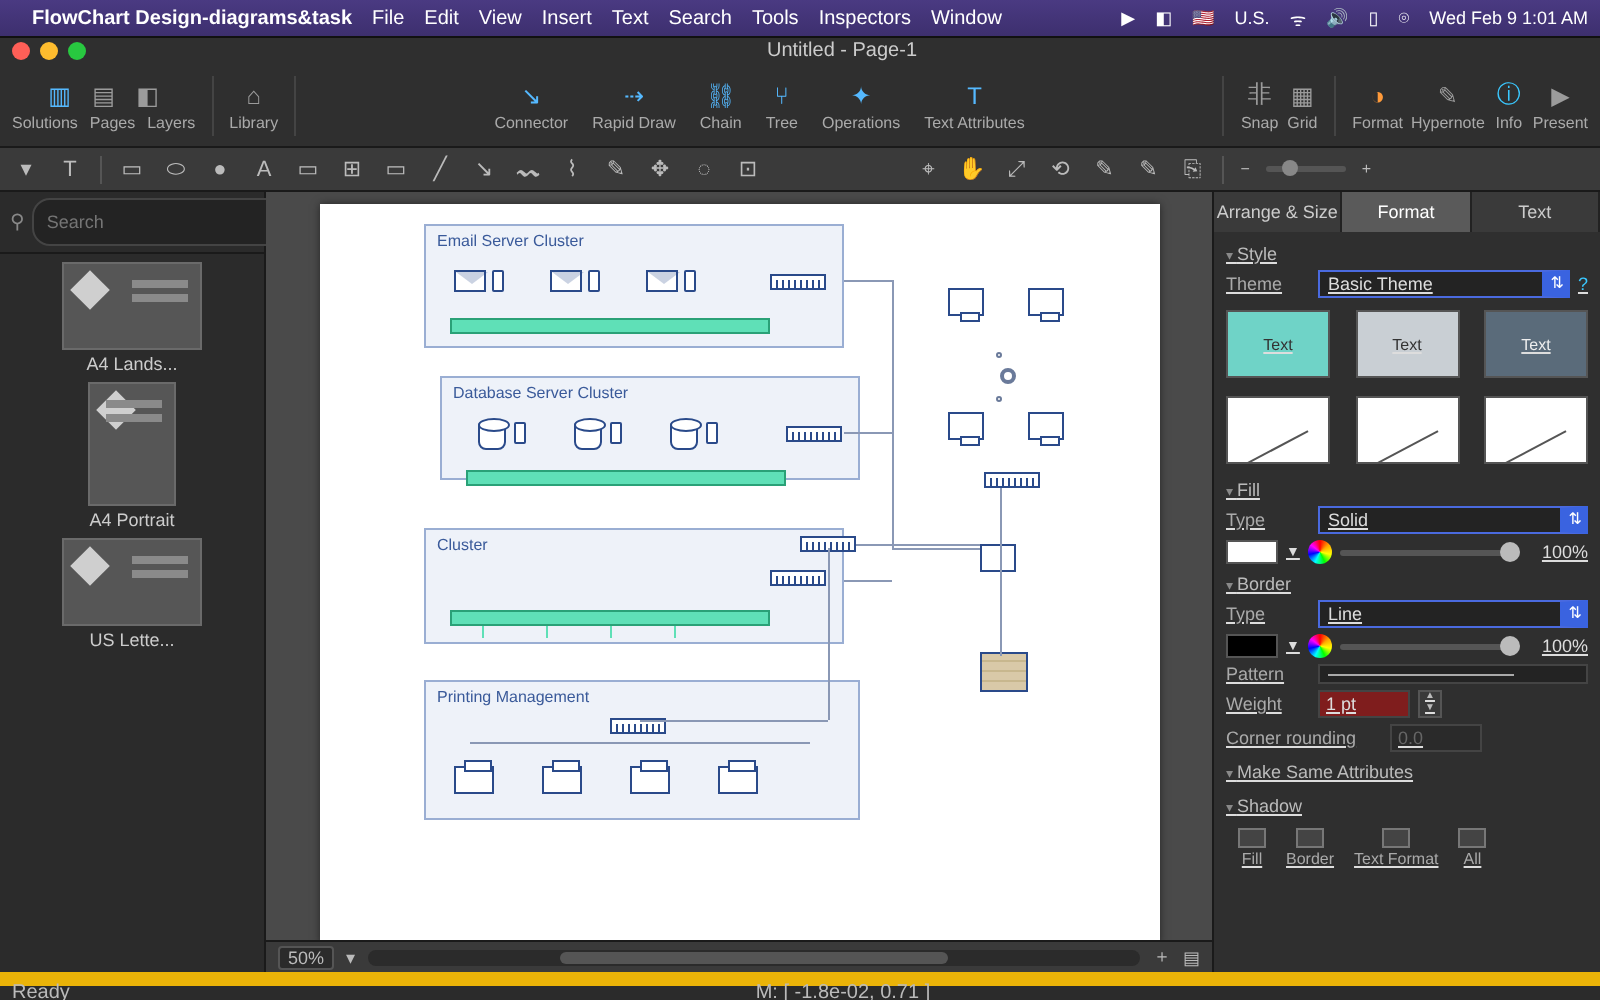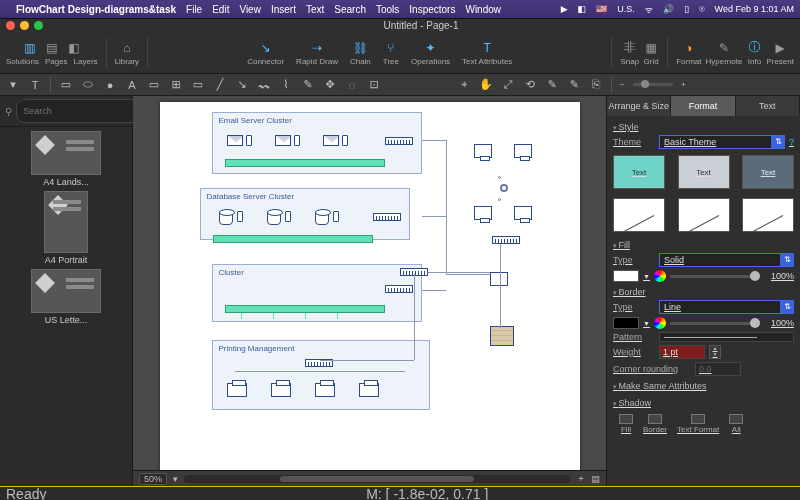--- a/index.html
+++ b/index.html
@@ -105,21 +105,21 @@
   .rp-slider::after{content:"";position:absolute;right:0;top:-4px;width:10px;height:10px;border-radius:50%;background:#bbb;}
   .pct { width:30px; text-align:right; color:#ddd; }
   .rp-input { width:46px; height:14px; background:#7f1d1d; border:1px solid #444; color:#ddd; padding:0 3px; font-size:9px;}
   .rp-input.dis { color:#666; background:#2a2a2a; }
   .stepper { width:12px; height:14px; background:#3a3a3a; border:1px solid #555; display:flex; flex-direction:column; }
   .stepper span{flex:1;font-size:5px;line-height:5px;text-align:center;color:#bbb;}
   .attr-row { display:flex; gap:10px; padding:3px 0 0 6px;}
   .attr-item { display:flex; flex-direction:column; align-items:center; gap:1px; font-size:8px; color:#aaa;}
   .attr-item .aicon{width:14px;height:10px;border:1px solid #777;background:#444;}
   
-  .status-bar { height:14px; background:#2b2b2b; border-top:1px solid #eab308; display:flex; align-items:center; padding:0 6px; gap:14px; color:#bbb; font-size:14px;}
+  .status-bar { height:14px; background:#2b2b2b; border-top:7px solid #eab308; display:flex; align-items:center; padding:0 6px; gap:14px; color:#bbb; font-size:10px;}
   .status-bar .sflex{flex:1;}
 </style>
 </head>
 <body>
 
 <div class="menubar">
   <span class="apple"></span>
   <span class="app-name">FlowChart Design-diagrams&amp;task</span>
   <span class="menu-item">File</span>
   <span class="menu-item">Edit</span>
@@ -291,21 +291,21 @@
           <div class="shp env" style="left:14px;top:22px;"></div>
             <div class="shp phone" style="left:33px;top:22px;"></div>
           <div class="shp env" style="left:62px;top:22px;"></div>
             <div class="shp phone" style="left:81px;top:22px;"></div>
           <div class="shp env" style="left:110px;top:22px;"></div>
             <div class="shp phone" style="left:129px;top:22px;"></div>
           <div class="shp switch" style="left:172px;top:24px;"></div>
           <div class="green-bar" style="left:12px;top:46px;width:160px;"></div>
         </div>
 
-        <div class="cluster" style="left:40px;top:86px;width:210px;height:52px;">
+        <div class="cluster" style="left:60px;top:86px;width:210px;height:52px;">
           <span class="ct">Database Server Cluster</span>
           <div class="shp cyl" style="left:18px;top:22px;"></div>
             <div class="shp phone" style="left:36px;top:22px;"></div>
           <div class="shp cyl" style="left:66px;top:22px;"></div>
             <div class="shp phone" style="left:84px;top:22px;"></div>
           <div class="shp cyl" style="left:114px;top:22px;"></div>
             <div class="shp phone" style="left:132px;top:22px;"></div>
           <div class="shp switch" style="left:172px;top:24px;"></div>
           <div class="green-bar" style="left:12px;top:46px;width:160px;"></div>
         </div>

